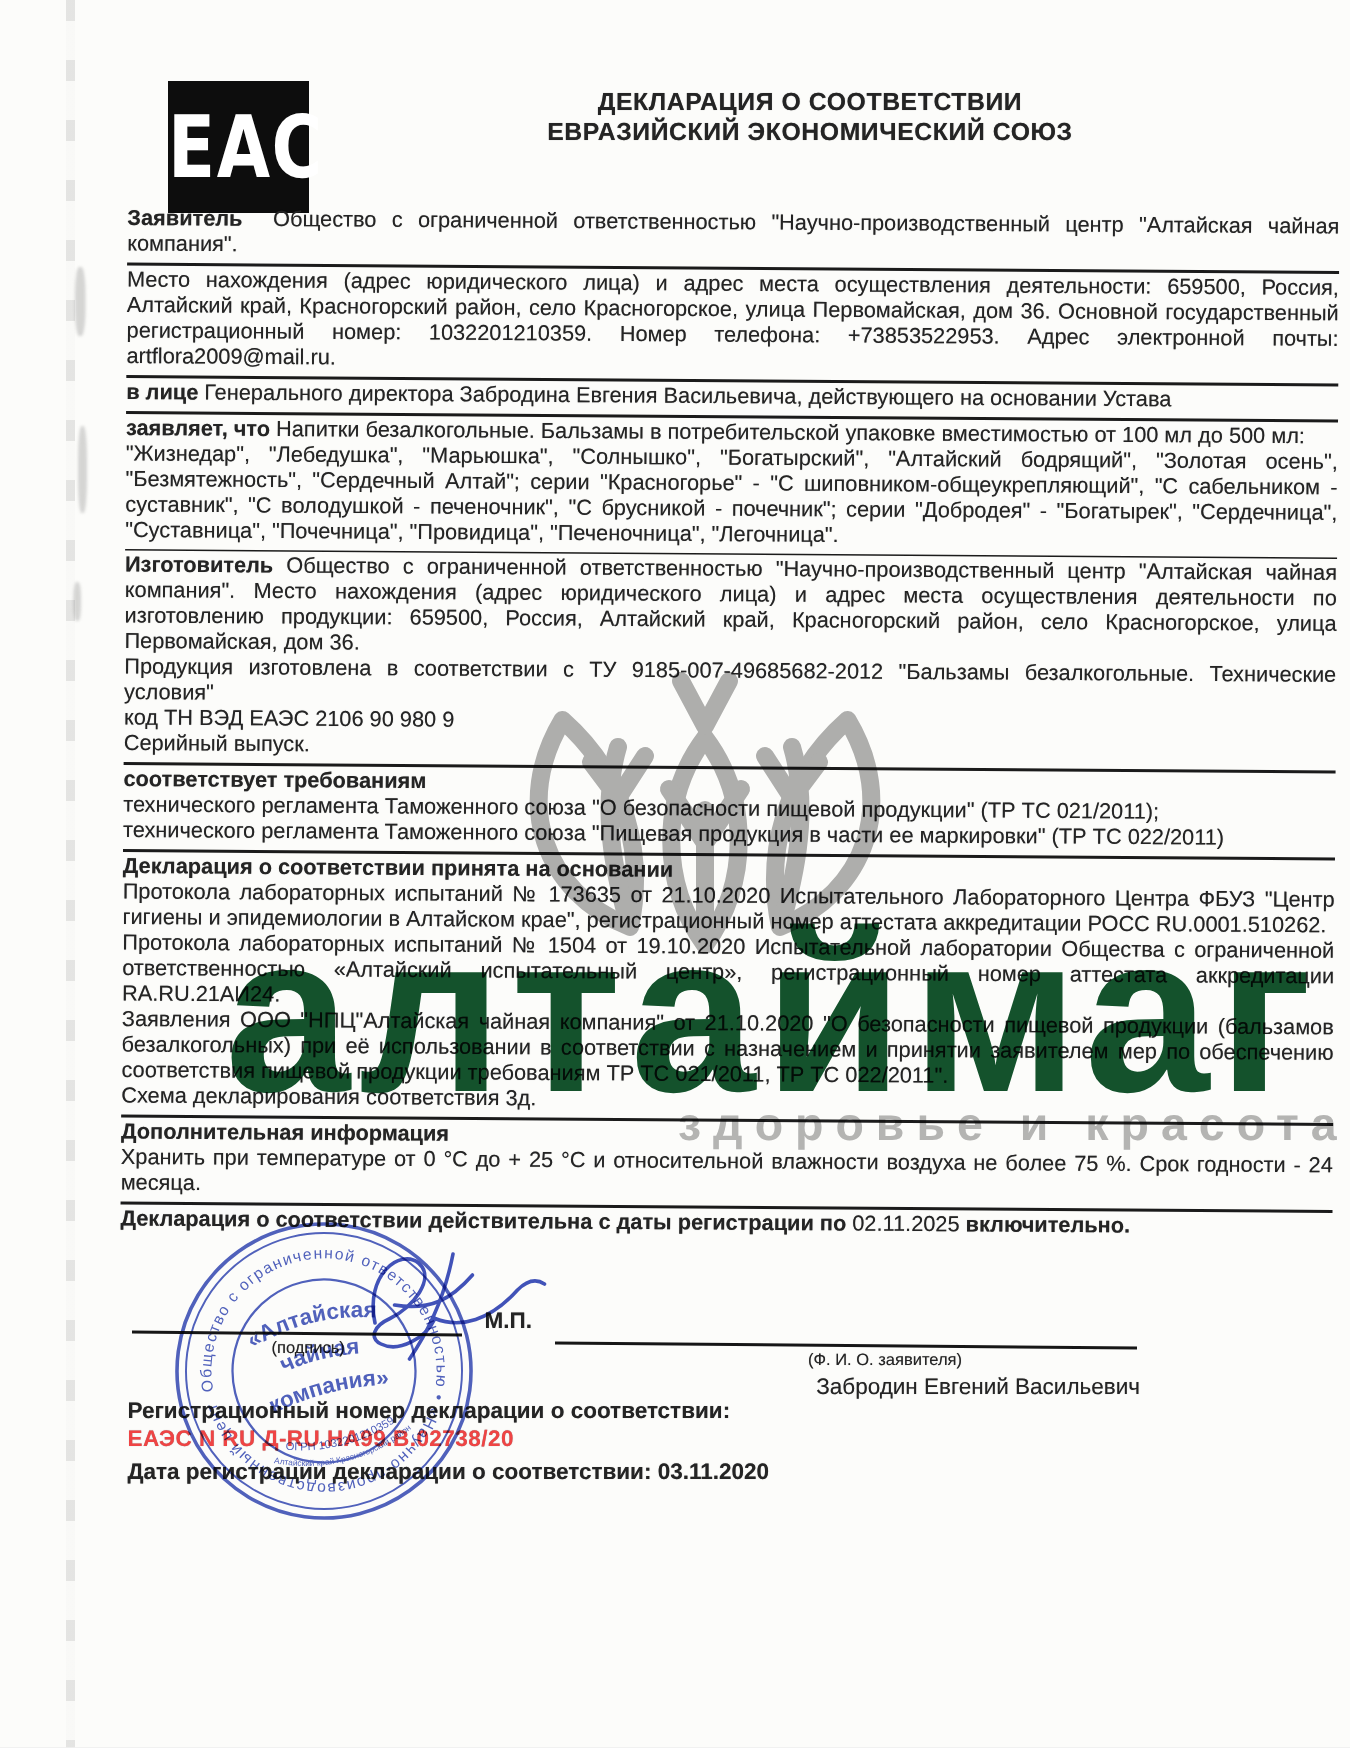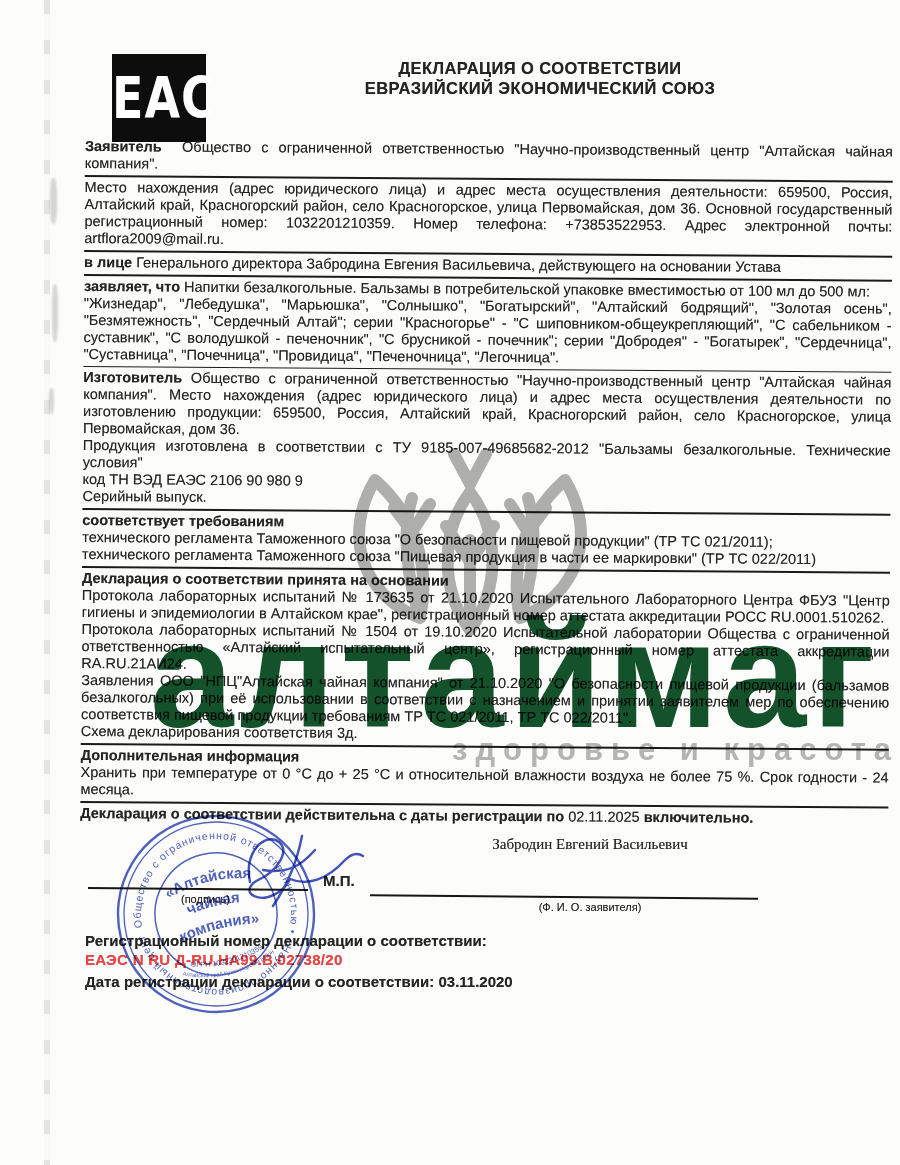--- a/index.html
+++ b/index.html
@@ -125,21 +125,21 @@
     <p class="h">Дополнительная информация</p>
     <p class="p">Хранить при температуре от 0 °С до + 25 °С и относительной влажности воздуха не более 75 %.  Срок годности - 24 месяца.</p>
     <div class="rule"></div>
 
     <p class="p"><span class="lbl">Декларация о соответствии действительна с даты регистрации по</span> <span>02.11.2025</span> <span class="lbl">включительно.</span></p>
   </div>
 
   <div class="sig-line" style="left:88px;top:888px;width:220px;transform:rotate(.5deg);"></div>
   <div class="abs mp" style="left:323px;top:872px;">М.П.</div>
   <div class="abs small-cap" style="left:181px;top:893px;text-align:right;">(подпись)</div>
-  <div class="abs holder-name" style="left:420px;top:836px;width:340px;text-align:center;font-family:Liberation Serif, serif;">Забродин Евгений Васильевич</div>
+  <div class="abs holder-name" style="left:420px;top:916px;width:340px;text-align:right;">Забродин Евгений Васильевич</div>
   <div class="sig-line" style="left:370px;top:896px;width:388px;transform:rotate(.5deg);"></div>
   <div class="abs small-cap" style="left:420px;top:901px;width:340px;text-align:center;">(Ф. И. О. заявителя)</div>
 
   <div class="abs reg-label" style="left:85px;top:932px;">Регистрационный номер декларации о соответствии:</div>
   <div class="abs reg-num" style="left:85px;top:951px;">ЕАЭС N RU Д-RU.НА99.В.02738/20</div>
   <div class="abs reg-label" style="left:85px;top:973px;"><span>Дата регистрации декларации о соответствии:</span> <span>03.11.2020</span></div>
 
   <svg style="position:absolute;left:98px;top:806px;z-index:3;mix-blend-mode:multiply;opacity:.85;" width="236" height="224" viewBox="0 0 236 224">
     <g transform="rotate(-14 118 108)">
       <defs>

